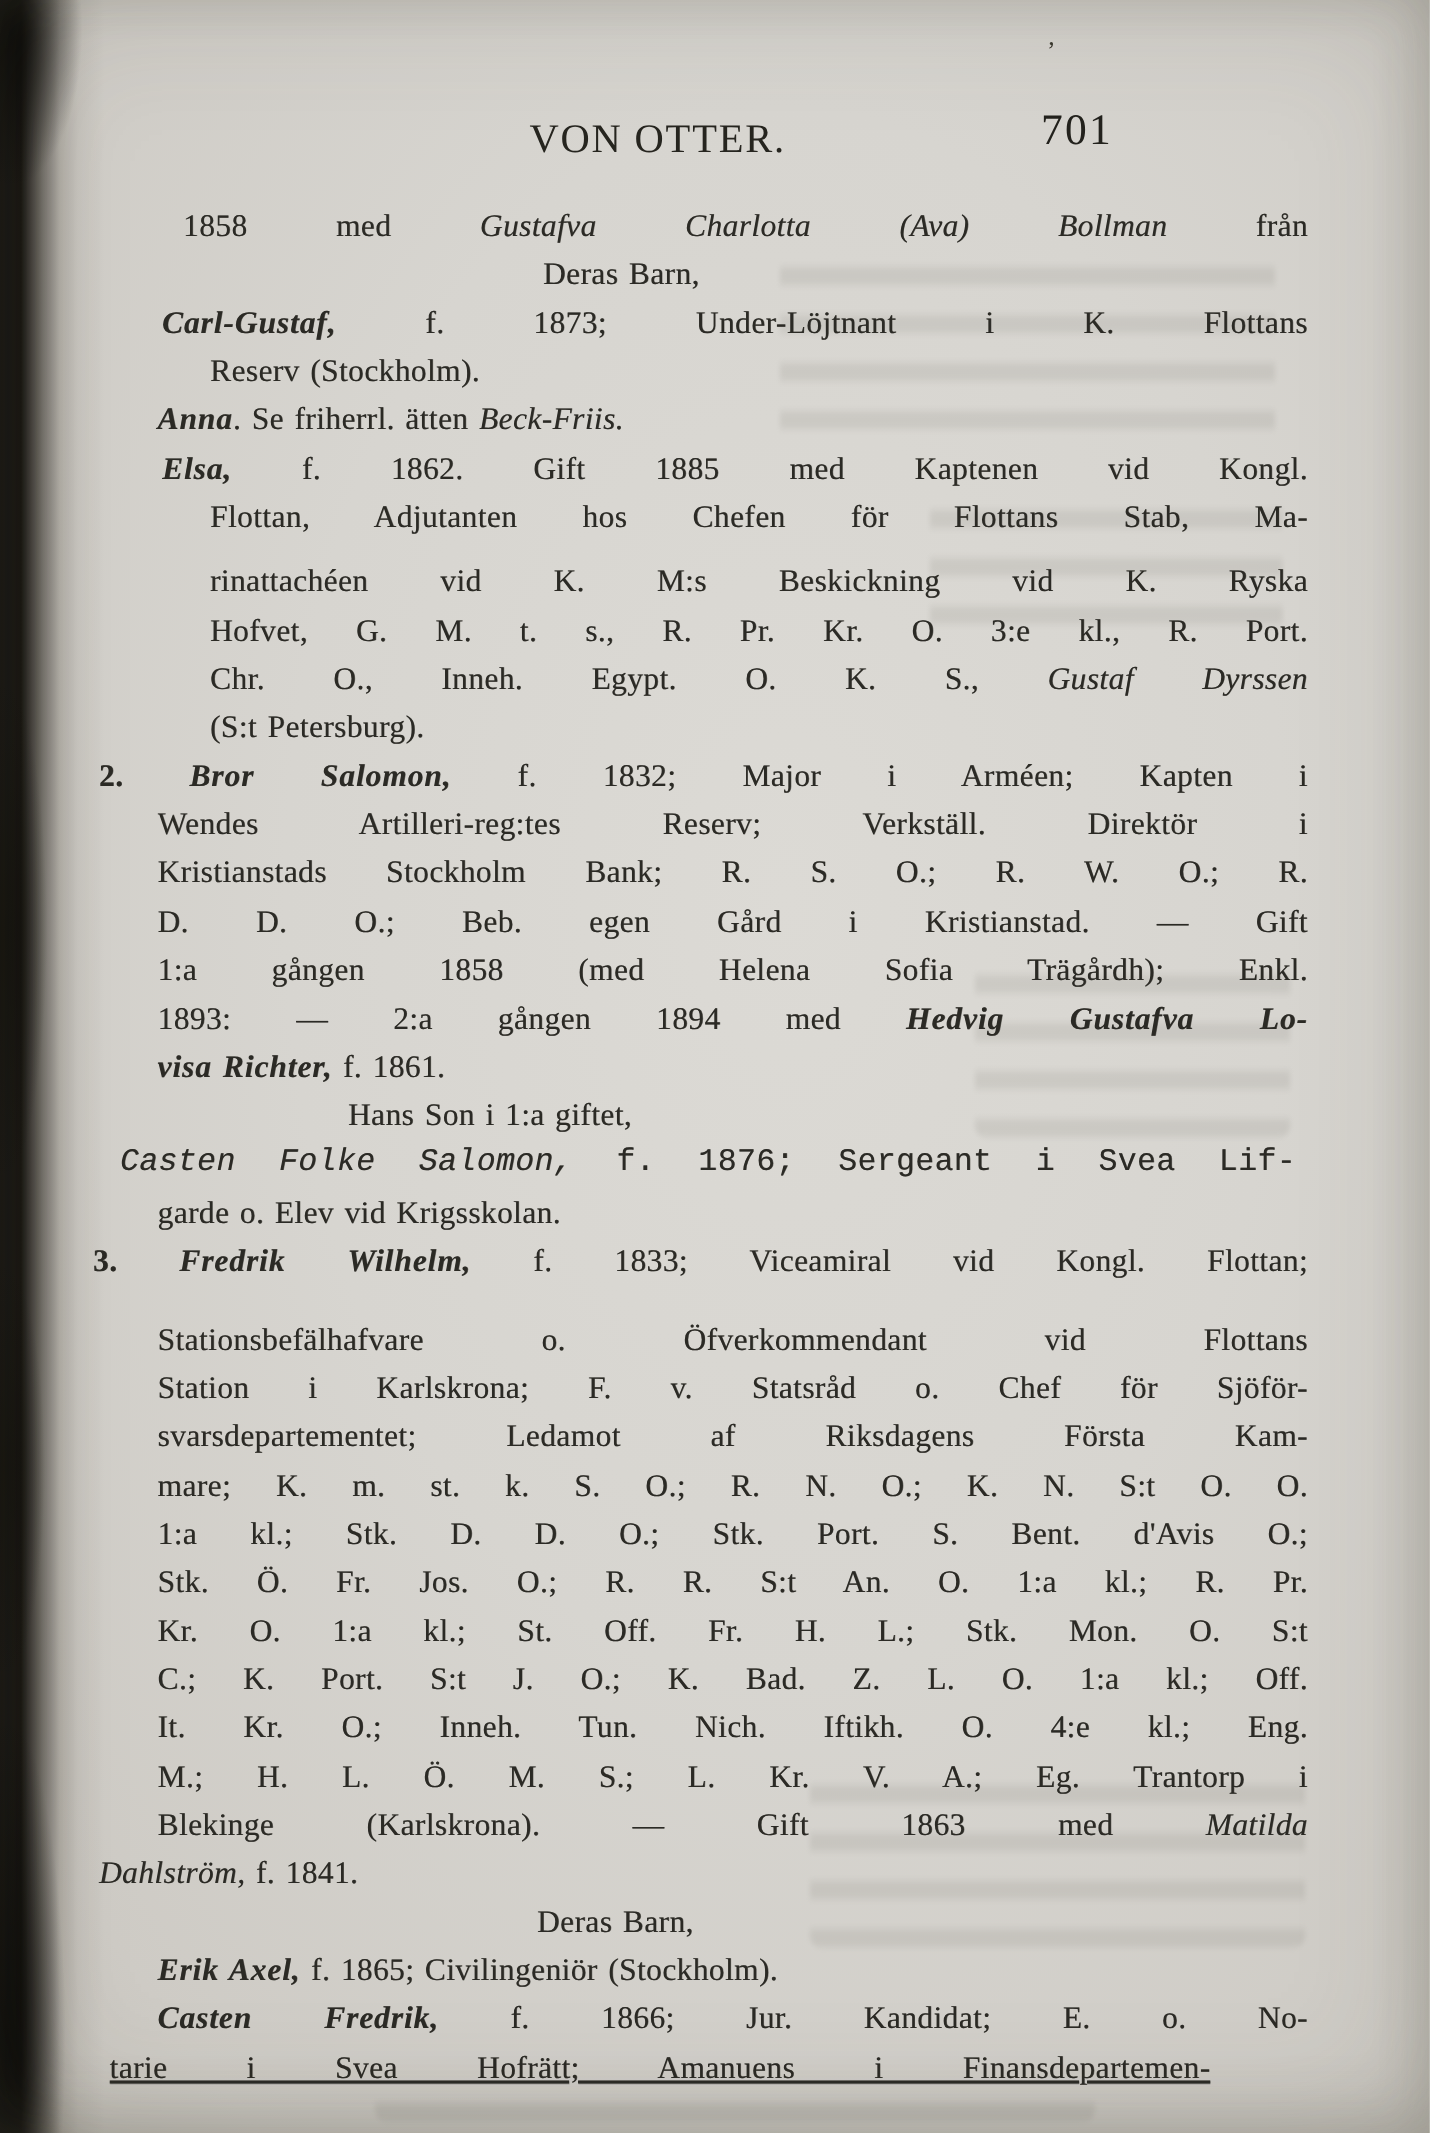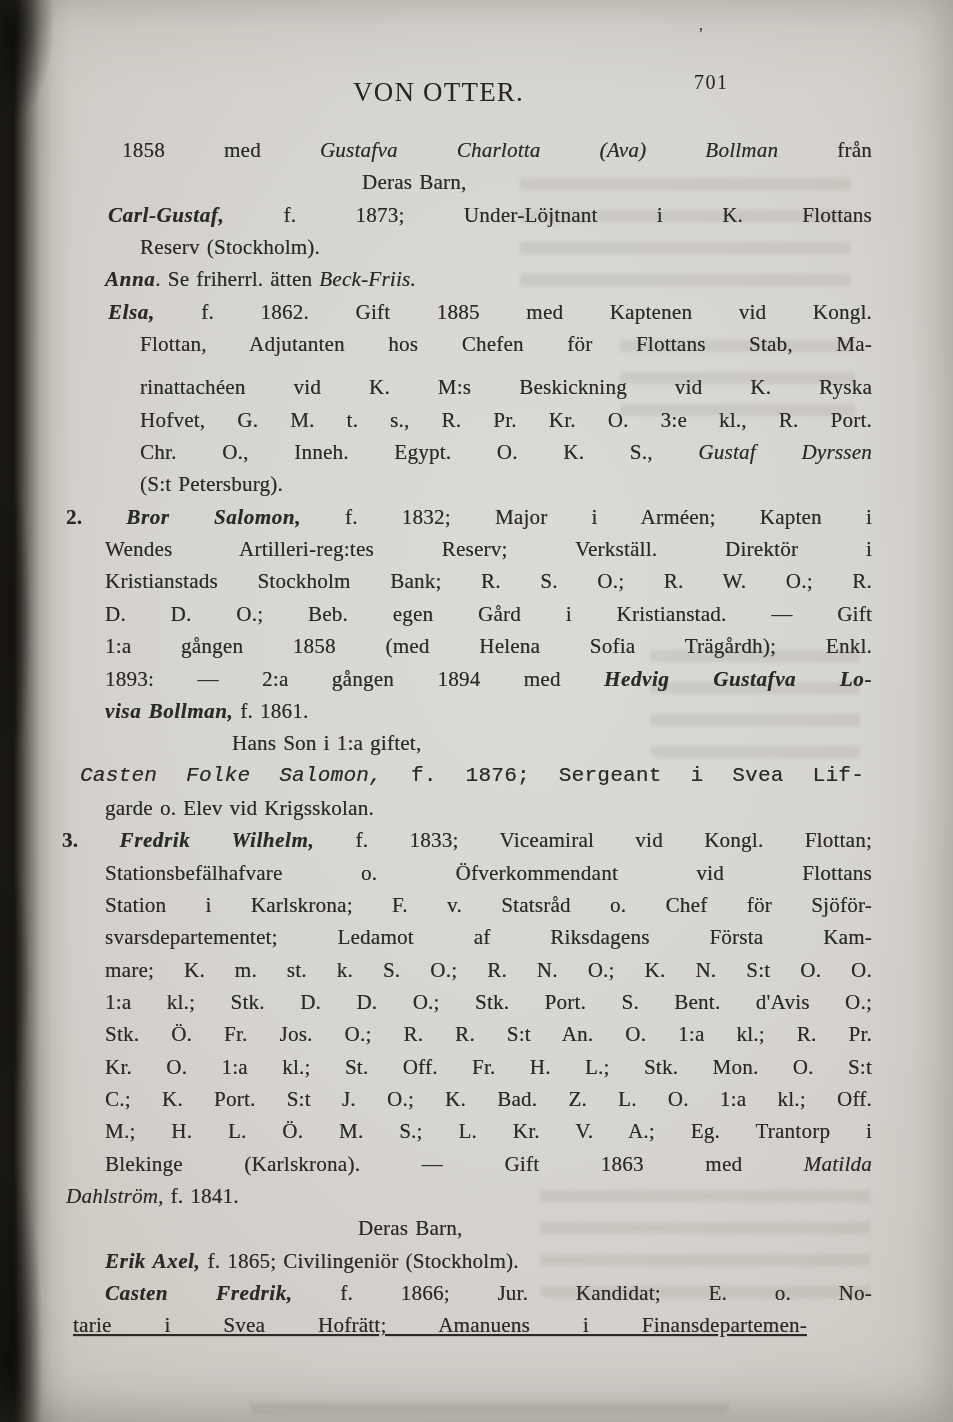--- a/index.html
+++ b/index.html
@@ -24,21 +24,21 @@
       radial-gradient(42px 240px at 2px 620px, rgba(14,13,9,0.8), rgba(14,13,9,0) 70%),
       radial-gradient(40px 200px at 2px 980px, rgba(14,13,9,0.7), rgba(14,13,9,0) 70%),
       linear-gradient(to right, #131210 0px, #171511 14px, rgba(52,48,41,0.60) 28px, rgba(92,86,76,0.28) 40px, rgba(120,114,104,0.12) 52px, rgba(120,114,104,0) 70px);
   }
   .running-head {
     position:absolute; left:353px; top:77px;
     font-size:27px; letter-spacing:1.2px; color:#26251f;
   }
   .page-num {
     position:absolute; left:694px; top:71px;
-    font-size:20px; letter-spacing:1.5px; color:#23221d;
+    font-size:29px; letter-spacing:1.5px; color:#23221d;
   }
   .stray {
     position:absolute; left:698px; top:24px; font-size:17px; color:#3a382f;
   }
   .text-block {
     position:absolute; left:0; top:134px; width:953px; color:#2b2a25;
     font-size:21px; letter-spacing:0.25px; word-spacing:1.5px;
     text-shadow: 0.3px 0.3px 0 rgba(43,42,37,0.55);
   }
   .line { height:32.35px; line-height:32.35px; white-space:nowrap; }
@@ -87,33 +87,34 @@
       <div class="line j" style="margin-left: 140px; width: 732px; margin-top: 11px;"><span>rinattachéen vid K. M:s Beskickning vid K. Ryska</span></div>
       <div class="line j" style="margin-left: 140px; width: 732px;"><span>Hofvet, G. M. t. s., R. Pr. Kr. O. 3:e kl., R. Port.</span></div>
       <div class="line j" style="margin-left: 140px; width: 732px;"><span>Chr. O., Inneh. Egypt. O. K. S., </span><span class="i">Gustaf Dyrssen</span></div>
       <div class="line" style="margin-left: 140px;"><span>(S:t Petersburg).</span></div>
       <div class="line j" style="margin-left: 66px; width: 806px;"><span class="b">2. </span><span class="bi">Bror Salomon,</span><span> f. 1832; Major i Arméen; Kapten i</span></div>
       <div class="line j" style="margin-left: 105px; width: 767px;"><span>Wendes Artilleri-reg:tes Reserv; Verkställ. Direktör i</span></div>
       <div class="line j" style="margin-left: 105px; width: 767px;"><span>Kristianstads Stockholm Bank; R. S. O.; R. W. O.; R.</span></div>
       <div class="line j" style="margin-left: 105px; width: 767px;"><span>D. D. O.; Beb. egen Gård i Kristianstad. — Gift</span></div>
       <div class="line j" style="margin-left: 105px; width: 767px;"><span>1:a gången 1858 (med Helena Sofia Trägårdh); Enkl.</span></div>
       <div class="line j" style="margin-left: 105px; width: 767px;"><span>1893: — 2:a gången 1894 med </span><span class="bi">Hedvig Gustafva Lo-</span></div>
-      <div class="line" style="margin-left: 105px;"><span class="bi">visa Bollman,</span><span> f. 1861.</span></div>
+      <div class="line" style="margin-left: 105px;"><span class="bi">visa Richter,</span><span> f. 1861.</span></div>
       <div class="line" style="margin-left: 232px;"><span>Hans Son i 1:a giftet,</span></div>
       <div class="line j" style="margin-left: 80px; width: 784px; font-family: Liberation Mono, monospace;"><span class="i">Casten Folke Salomon,</span><span> f. 1876; Sergeant i Svea Lif-</span></div>
       <div class="line" style="margin-left: 105px;"><span>garde o. Elev vid Krigsskolan.</span></div>
       <div class="line j" style="margin-left: 62px; width: 810px;"><span class="b">3. </span><span class="bi">Fredrik Wilhelm,</span><span> f. 1833; Viceamiral vid Kongl. Flottan;</span></div>
-      <div class="line j" style="margin-left: 105px; width: 767px;"><span>Stationsbefälhafvare o. Öfverkommendant vid Flottans</span></div>
+      <div class="line j" style="margin-left: 105px; width: 767px; margin-top: 20px;"><span>Stationsbefälhafvare o. Öfverkommendant vid Flottans</span></div>
       <div class="line j" style="margin-left: 105px; width: 767px;"><span>Station i Karlskrona; F. v. Statsråd o. Chef för Sjöför-</span></div>
       <div class="line j" style="margin-left: 105px; width: 767px;"><span>svarsdepartementet; Ledamot af Riksdagens Första Kam-</span></div>
       <div class="line j" style="margin-left: 105px; width: 767px;"><span>mare; K. m. st. k. S. O.; R. N. O.; K. N. S:t O. O.</span></div>
       <div class="line j" style="margin-left: 105px; width: 767px;"><span>1:a kl.; Stk. D. D. O.; Stk. Port. S. Bent. d'Avis O.;</span></div>
       <div class="line j" style="margin-left: 105px; width: 767px;"><span>Stk. Ö. Fr. Jos. O.; R. R. S:t An. O. 1:a kl.; R. Pr.</span></div>
       <div class="line j" style="margin-left: 105px; width: 767px;"><span>Kr. O. 1:a kl.; St. Off. Fr. H. L.; Stk. Mon. O. S:t</span></div>
       <div class="line j" style="margin-left: 105px; width: 767px;"><span>C.; K. Port. S:t J. O.; K. Bad. Z. L. O. 1:a kl.; Off.</span></div>
+      <div class="line j" style="margin-left: 105px; width: 767px;"><span>It. Kr. O.; Inneh. Tun. Nich. Iftikh. O. 4:e kl.; Eng.</span></div>
       <div class="line j" style="margin-left: 105px; width: 767px;"><span>M.; H. L. Ö. M. S.; L. Kr. V. A.; Eg. Trantorp i</span></div>
       <div class="line j" style="margin-left: 105px; width: 767px;"><span>Blekinge (Karlskrona). — Gift 1863 med </span><span class="i">Matilda</span></div>
       <div class="line" style="margin-left: 66px;"><span class="i">Dahlström,</span><span> f. 1841.</span></div>
       <div class="line" style="margin-left: 358px;"><span>Deras Barn,</span></div>
       <div class="line" style="margin-left: 105px;"><span class="bi">Erik Axel,</span><span> f. 1865; Civilingeniör (Stockholm).</span></div>
       <div class="line j" style="margin-left: 105px; width: 767px;"><span class="bi">Casten Fredrik,</span><span> f. 1866; Jur. Kandidat; E. o. No-</span></div>
       <div class="line j" style="margin-left: 73px; width: 734px; text-decoration: underline;"><span>tarie i Svea Hofrätt; Amanuens i Finansdepartemen-</span></div>
     </div>
 
   <div class="binding"></div>

